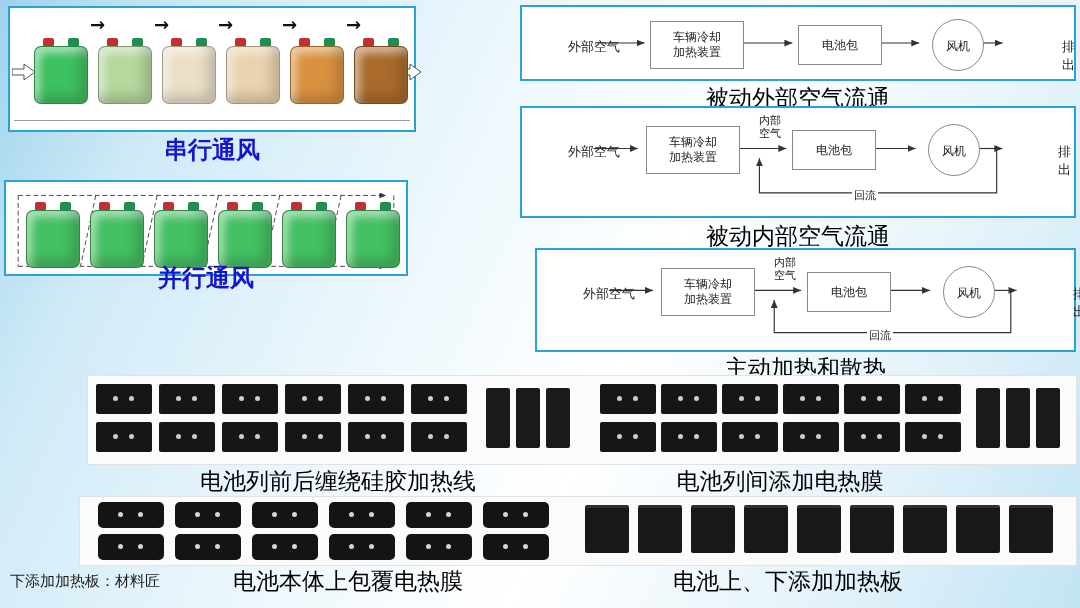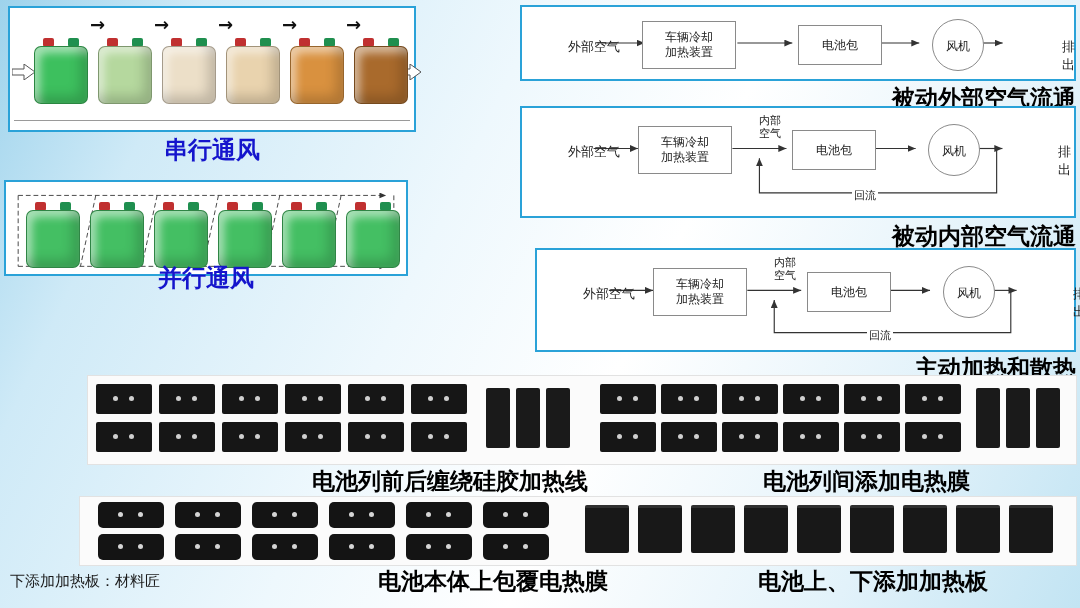--- a/index.html
+++ b/index.html
@@ -2,34 +2,34 @@
 <html style="--panel-border: #2aa2d8; --label-blue: #1515cc; --caption-black: #000000;"><head>
 <meta charset="utf-8">
 <style>
   * { margin:0; padding:0; box-sizing:border-box; }
   html,body { width:1080px; height:608px; }
   body { font-family:"DejaVu Sans","Liberation Sans",sans-serif; }
   .page { position:relative; width:1080px; height:608px; overflow:hidden;
     background:linear-gradient(115deg,#9ed3ec 0%,#cfeaf7 15%,#eef8fd 40%,#ffffff 58%,#e2f2fa 82%,#c2e4f3 100%); }
   .panel { position:absolute; background:#fff; border:2px solid var(--panel-border,#2aa2d8); }
   .blue-label { position:absolute; text-align:center; font-size:24px; font-weight:bold; color:var(--label-blue,#1515cc); }
-  .caption { position:absolute; text-align:right; font-size:23px; font-weight:bold; color:var(--caption-black,#000); }
+  .caption { position:absolute; text-align:center; font-size:23px; font-weight:normal; color:var(--caption-black,#000); }
   .battery { position:absolute; width:54px; height:66px; }
   .term { position:absolute; top:0; width:11px; height:9px; border-radius:2px; }
   .term-red { left:9px; background:#c03030; }
   .term-green { left:34px; background:#1f8f4f; }
   .bat-body { position:absolute; top:8px; left:0; width:54px; height:58px; border-radius:7px;
     border:1px solid rgba(0,0,0,.3);
     box-shadow:inset -7px -7px 12px rgba(0,0,0,.18), inset 5px 6px 9px rgba(255,255,255,.55); }
   .mini-arrow { position:absolute; font-size:18px; font-weight:bold; color:#111; line-height:1; }
   .duct-line { position:absolute; left:4px; right:4px; height:1px; background:#9a9a9a; }
   .hollow-arrow { position:absolute; }
   .flow-svg { position:absolute; left:0; top:0; width:100%; height:100%; }
   .flow-node { position:absolute; border:1px solid #8a8a8a; background:#fff; text-align:center; font-size:12px; color:#222; }
-  .flow-node.two-line { padding-top:8px; line-height:15px; }
+  .flow-node.two-line { padding-top:8px; line-height:15px;margin-left:8px; }
   .flow-node.one-line { line-height:38px; }
   .flow-fan { position:absolute; width:52px; height:52px; border:1px solid #8a8a8a; border-radius:50%;
     text-align:center; line-height:52px; font-size:12px; color:#222; background:#fff; }
   .flow-text { position:absolute; font-size:13px; color:#222;margin-left:40px; }
   .flow-mid { position:absolute; font-size:11px; line-height:13px; color:#222; text-align:center; }
   .flow-return { position:absolute; font-size:11px; color:#222; background:#fff; padding:0 2px; }
   .photo-strip { position:absolute; background:#fbfbfb; box-shadow:0 0 0 1px #e2e2e2; }
   .pcell { position:absolute; width:56px; height:30px; background:#161616; border-radius:2px; }
   .pcell::before,.pcell::after { content:""; position:absolute; top:12px; width:5px; height:5px; border-radius:50%; background:#cfcfcf; }
   .pcell::before { left:17px; } .pcell::after { left:33px; }

